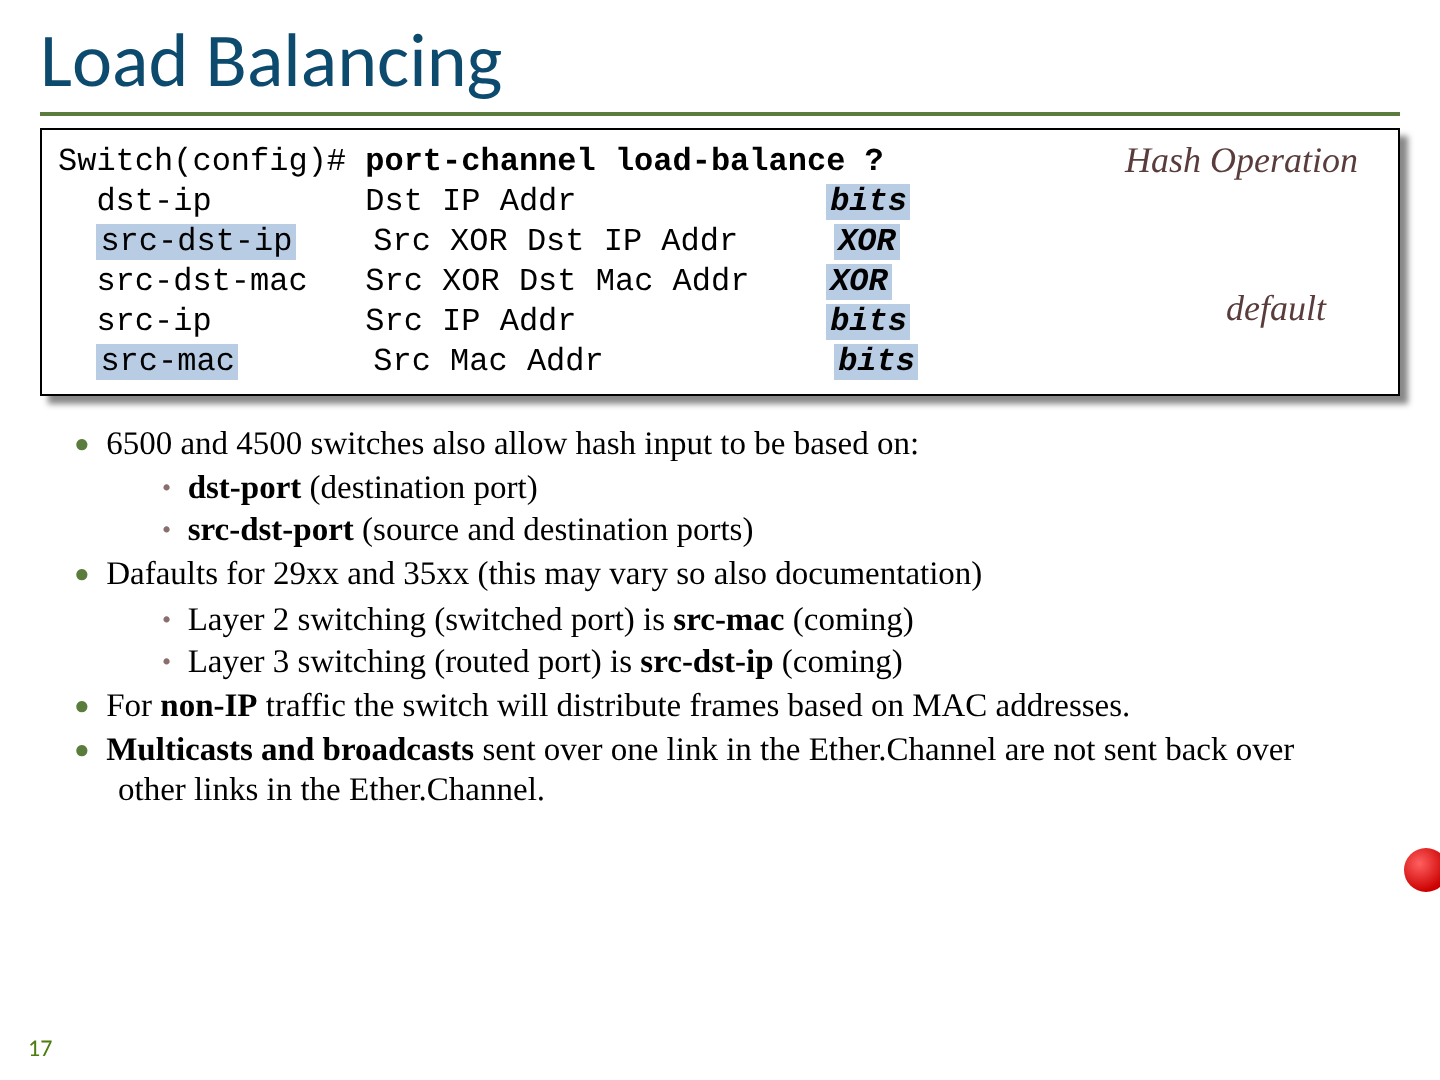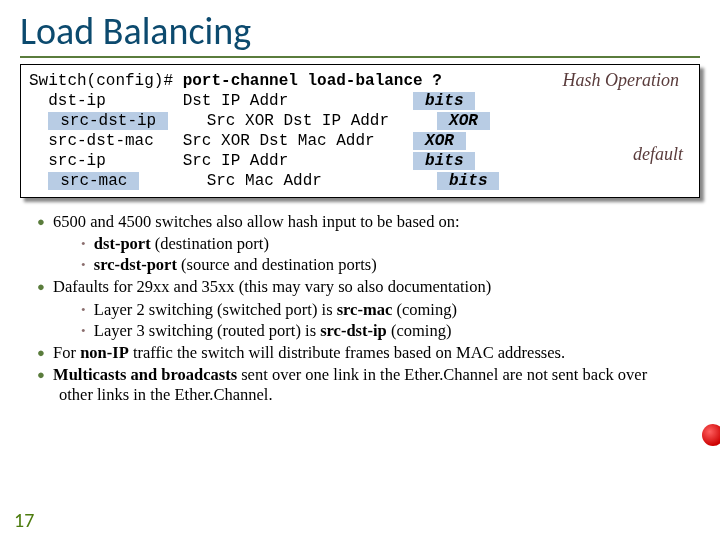--- a/index.html
+++ b/index.html
@@ -34,49 +34,49 @@
     font-family: 'Courier New', monospace;
     font-size: 16px;
     line-height: 1.25;
     position: relative;
   }
   .row { white-space: pre; }
   .b { font-weight: bold; }
   .bi { font-weight: bold; font-style: italic; }
   .hilite {
     background: #b8cce4;
-    padding: 0 12px;
+    padding: 0 2px;
   }
   .annot {
     position: absolute;
     font-family: Georgia, serif;
     font-style: italic;
     font-size: 18px;
     color: #5a3c3c;
   }
   .annot1 { right: 20px; top: 4px; }
-  .annot2 { right: 16px; top: 78px; }
+  .annot2 { right: 36px; top: 78px; }
   .bullets {
     margin: 14px 0 0 0;
     padding: 0 4px 0 4px;
     font-size: 16.5px;
     color: #000;
     line-height: 1.22;
   }
   .bullets ul { list-style: none; margin: 13px; padding: 0; }
   .bullets li.l1 { margin: 2px 0; padding-left: 22px; text-indent: -22px; }
   .bullets li.l2 { margin: 1px 0 1px 44px; padding-left: 16px; text-indent: -16px; }
   .bmark { color: #5a7c3c; font-size: 13px; vertical-align: 1px; }
   .dot { color: #8a6d6d; font-size: 13px; vertical-align: 1px; }
   .mono { font-family: Liberation Serif, serif; font-weight: bold; }
   .pgnum {
     position: absolute;
     left: 14px;
     bottom: 8px;
-    font-size: 20px;
+    font-size: 12px;
     color: #4d7c0f;
     font-family: Calibri, Arial, sans-serif;
   }
   .reddot {
     position: absolute;
     right: -4px;
     bottom: 94px;
     width: 22px;
     height: 22px;
     border-radius: 50%;

